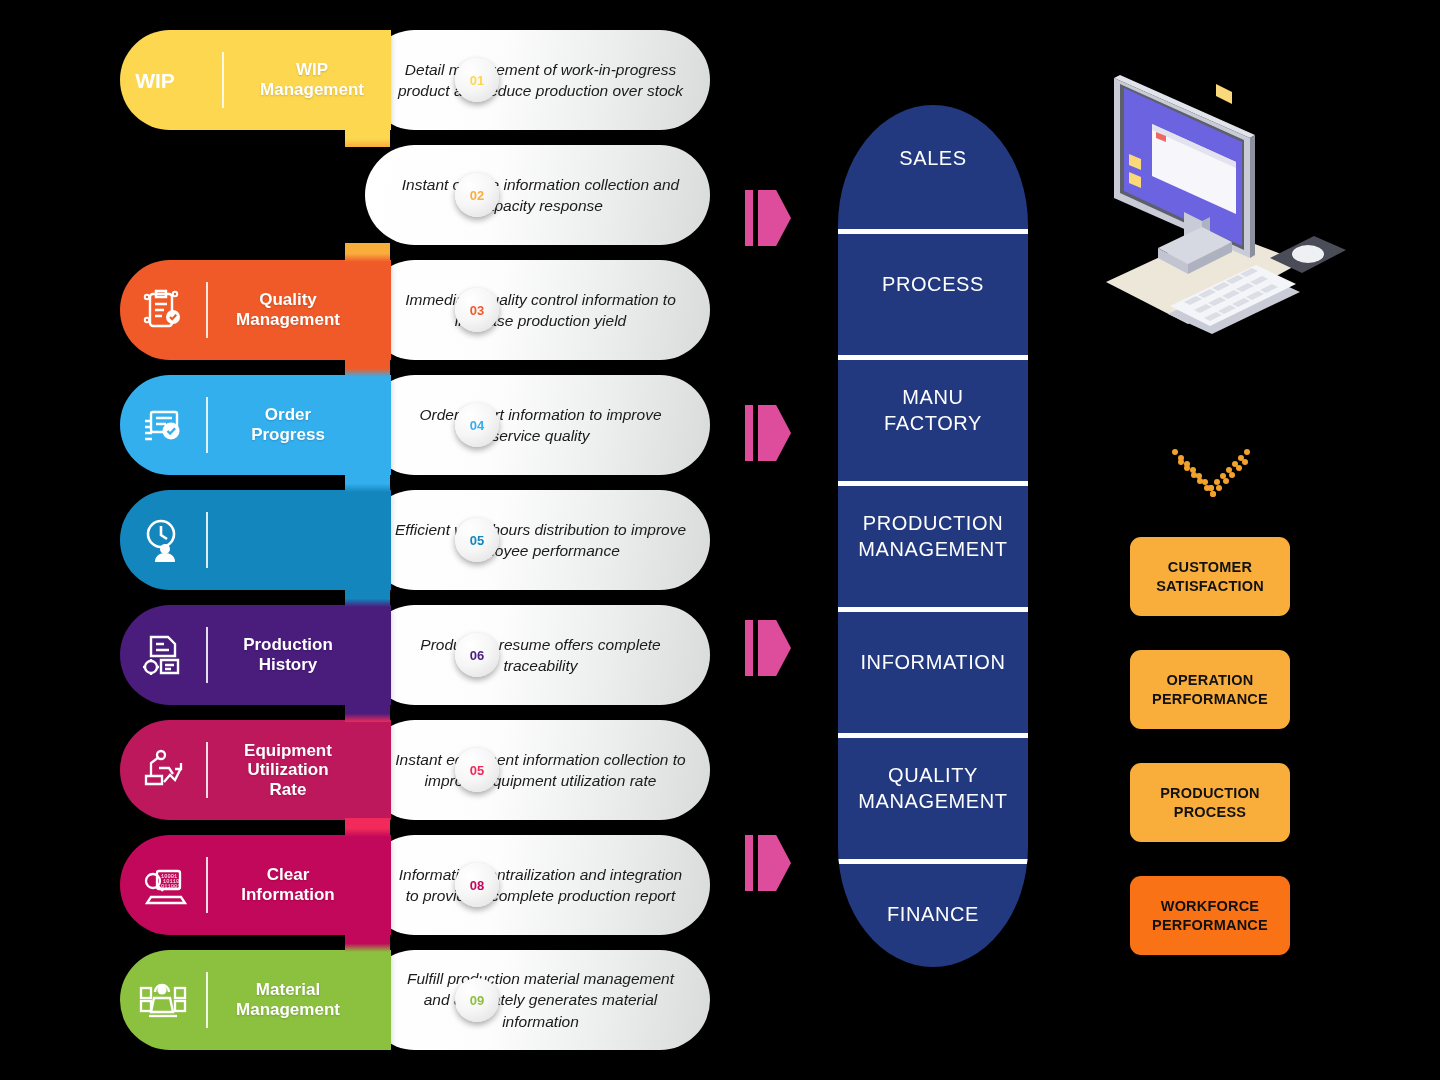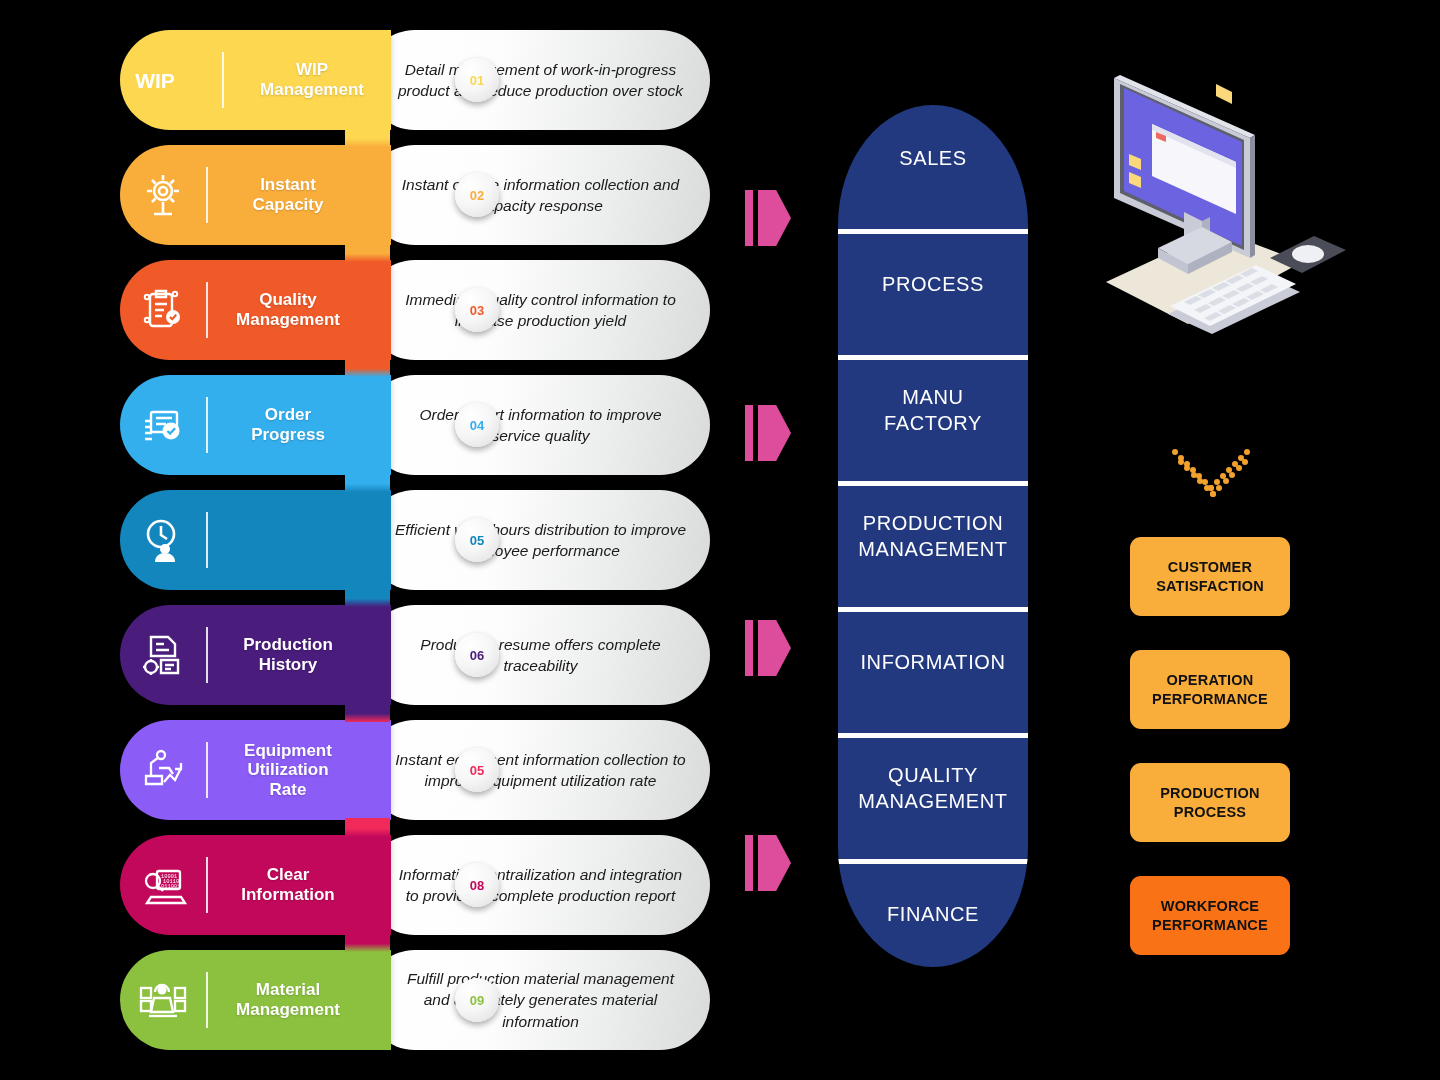--- a/index.html
+++ b/index.html
@@ -79,36 +79,20 @@
             <div class="pill-title">WIP<br>Management</div>
           </div>
         </div>
         <div class="badge" style="color: rgb(252, 215, 79);">01</div>
       </div>
       <div class="connector" style="top: 243px; height: 19px; background: linear-gradient(rgb(249, 174, 60) 0%, rgb(249, 174, 60) 55%, rgb(240, 90, 40) 100%);"></div>
       <div class="row" style="top: 145px; height: 100px;">
         <div class="desc-pill">
           <div class="desc-text">Instant on-site information collection and capacity response</div>
         </div>
-        <div class="color-pill" style="background: rgb(249, 174, 60);">
-          <div class="icon-cell">
-            <svg width="52" height="52" viewBox="0 0 52 52" xmlns="http://www.w3.org/2000/svg">
-              <g fill="none" stroke="#ffffff" stroke-width="2.6">
-                <circle cx="26" cy="22" r="9"></circle>
-                <circle cx="26" cy="22" r="4"></circle>
-                <path d="M26 6v5M26 33v5M10 22h5M37 22h5M15 11l3.5 3.5M33.5 29.5L37 33M37 11l-3.5 3.5M18.5 29.5L15 33"></path>
-                <path d="M26 38v7M17 45h18"></path>
-              </g>
-            </svg>
-          </div>
-          <div class="divider"></div>
-          <div class="title-cell">
-            <div class="pill-title">Instant<br>Capacity</div>
-          </div>
-        </div>
         <div class="badge" style="color: rgb(249, 174, 60);">02</div>
       </div>
       <div class="connector" style="top: 358px; height: 19px; background: linear-gradient(rgb(240, 90, 40) 0%, rgb(240, 90, 40) 55%, rgb(52, 175, 238) 100%);"></div>
       <div class="row" style="top: 260px; height: 100px;">
         <div class="desc-pill">
           <div class="desc-text">Immediate quality control information to increase production yield</div>
         </div>
         <div class="color-pill" style="background: rgb(240, 90, 40);">
           <div class="icon-cell">
             <svg width="52" height="52" viewBox="0 0 52 52" xmlns="http://www.w3.org/2000/svg">
@@ -200,21 +184,21 @@
             <div class="pill-title">Production<br>History</div>
           </div>
         </div>
         <div class="badge" style="color: rgb(74, 28, 124);">06</div>
       </div>
       <div class="connector" style="top: 818px; height: 19px; background: linear-gradient(rgb(242, 42, 91) 0%, rgb(242, 42, 91) 55%, rgb(194, 8, 90) 100%);"></div>
       <div class="row" style="top: 720px; height: 100px;">
         <div class="desc-pill">
           <div class="desc-text">Instant equipment information collection to improve equipment utilization rate</div>
         </div>
-        <div class="color-pill" style="background: #8b5cf6;">
+        <div class="color-pill" style="background: #be185d;">
           <div class="icon-cell">
             <svg width="52" height="52" viewBox="0 0 52 52" xmlns="http://www.w3.org/2000/svg">
               <g fill="none" stroke="#ffffff" stroke-width="2.3">
                 <path d="M9 40h16v-8H9z"></path>
                 <path d="M14 32V19l8-6"></path>
                 <circle cx="24" cy="11" r="4"></circle>
                 <path d="M22 24h10l4 6"></path>
                 <path d="M27 38l6-7 5 5 6-12"></path>
                 <path d="M44 19v6h-6"></path>
               </g>

